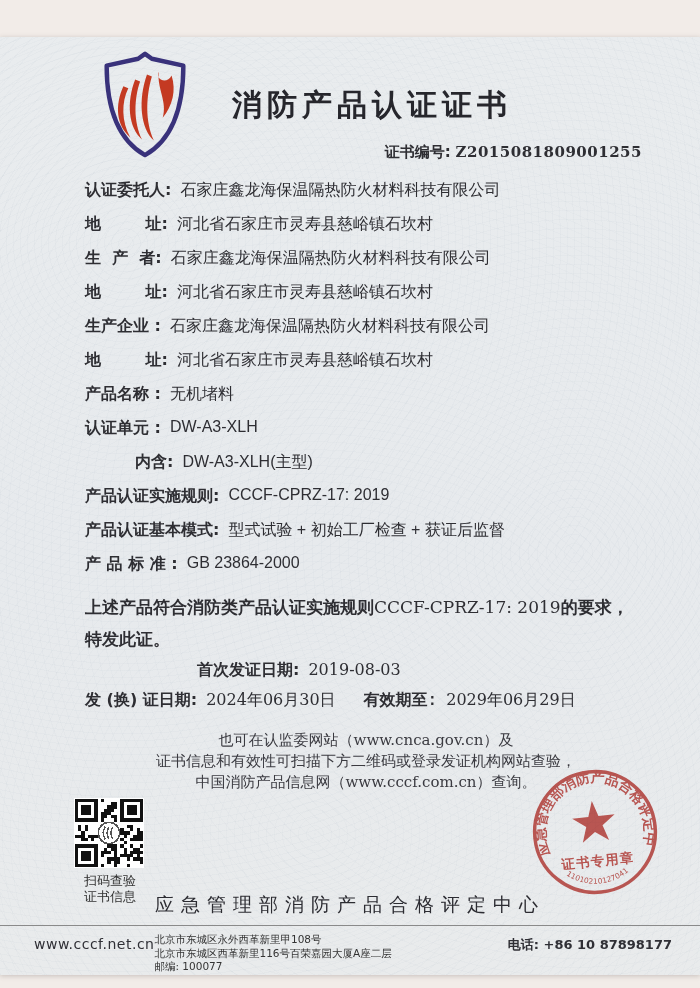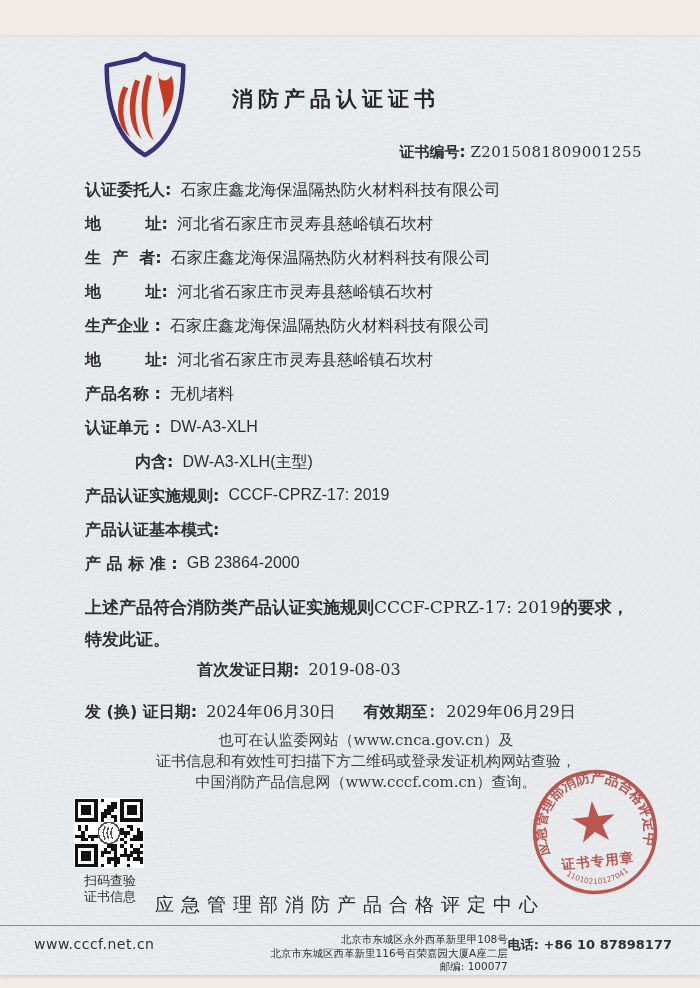--- a/index.html
+++ b/index.html
@@ -15,57 +15,57 @@
       repeating-radial-gradient(circle at 18% 22%, rgba(130,150,170,.045) 0 1px, transparent 1px 7px),
       repeating-radial-gradient(circle at 82% 55%, rgba(130,150,170,.04) 0 1px, transparent 1px 9px),
       repeating-radial-gradient(circle at 45% 85%, rgba(130,150,170,.035) 0 1px, transparent 1px 8px),
       linear-gradient(180deg,#e9ecee 0%,#e7eaed 55%,#e9ebec 100%);
     box-shadow:0 1px 5px rgba(70,60,55,.25);
   }
   .logo{position:absolute;left:86px;top:8px;width:118px;height:118px;}
   .title{
     position:absolute;left:232px;top:48px;
     font-family:Liberation Mono, monospace;
-    font-size:21px;font-weight:700;letter-spacing:5px;color:#26262c;white-space:nowrap;
+    font-size:30px;font-weight:700;letter-spacing:5px;color:#26262c;white-space:nowrap;
   }
   .cert-no{
     position:absolute;right:58px;top:106px;font-size:15px;white-space:nowrap;
   }
   .cert-no .lbl{font-weight:700;}
-  .cert-no .val{font-family:"DejaVu Serif","Liberation Serif",serif;letter-spacing:.5px;}
+  .cert-no .val{font-family:"DejaVu Serif","Liberation Serif",serif;letter-spacing:.5px;font-weight:bold;}
   .content{position:absolute;left:85px;top:143px;width:562px;}
   .frow{height:34px;display:flex;align-items:flex-start;font-size:16px;white-space:pre;}
   .frow .label{font-weight:700;white-space:pre;margin-right:9px;flex:none;}
   .frow .value{font-family:Liberation Sans, sans-serif;white-space:pre;}
   .frow.indent{padding-left:50px;}
   .statement{font-size:17px;line-height:32px;margin-top:3px;width:552px;font-weight:700;}
   .statement .reg{font-weight:400;font-family:"DejaVu Serif","DejaVu Sans",serif;}
   .first-issue{margin-top:5px;margin-left:112px;height:30px;display:flex;align-items:flex-start;font-size:16px;}
   .first-issue .label,.issue-row .label{font-weight:700;margin-right:9px;white-space:pre;}
   .first-issue .value,.issue-row .value{font-family:"DejaVu Serif","DejaVu Sans",serif;}
-  .issue-row{height:33px;display:flex;align-items:flex-end;font-size:16px;}
+  .issue-row{height:33px;display:flex;align-items:flex-start;font-size:16px;}
   .issue-row .label2{font-weight:700;margin-left:28px;margin-right:9px;white-space:pre;font-family:Liberation Mono, monospace;}
   .note{
     margin-top:7px;text-align:center;font-size:15px;line-height:21px;
     font-family:"DejaVu Serif","DejaVu Sans",serif;color:#3a3a40;
   }
   .qr-block{position:absolute;left:74px;top:761px;width:72px;text-align:center;}
   .qr-block svg{width:70px;height:70px;display:block;background:#fff;padding:1px;box-sizing:border-box;}
   .qr-caption{font-size:13px;line-height:16px;margin-top:5px;color:#333;text-align:center;white-space:nowrap;}
   .seal{position:absolute;left:526px;top:726px;width:138px;height:138px;mix-blend-mode:multiply;opacity:.85;}
   .issuer{
     position:absolute;left:140px;top:855px;width:420px;text-align:center;
     font-size:19px;letter-spacing:7px;color:#2c2c32;font-weight:500;white-space:nowrap;
   }
   .footer{
     position:absolute;left:0;right:0;top:888px;border-top:1px solid #8a8a8a;
     display:flex;align-items:flex-start;padding:7px 28px 0 34px;box-sizing:border-box;
   }
   .footer .site{font-size:14px;letter-spacing:.5px;color:#2f2f35;flex:none;margin-top:3px;}
-  .footer .addr{flex:1;text-align:right;font-size:10.5px;line-height:13.5px;color:#333;}
+  .footer .addr{flex:1;text-align:left;font-size:10.5px;line-height:13.5px;color:#333;}
   .footer .phone{flex:none;font-size:13px;font-weight:700;margin-top:3px;color:#2f2f35;white-space:nowrap;}
 </style>
 </head>
 <body>
 
 <div class="paper">
 
   <div class="logo">
     <svg viewBox="0 0 120 120" width="118" height="118">
       <path d="M60,9 L67,14 L99,21 C99,62 88,96 60,112 C32,96 21,62 21,21 L53,14 Z" fill="none" stroke="#39327b" stroke-width="4.5" stroke-linejoin="round"></path>
@@ -119,20 +119,21 @@
     <div class="frow indent">
       <span class="label">内含:</span>
       <span class="value">DW-A3-XLH(主型)</span>
     </div>
     <div class="frow">
       <span class="label">产品认证实施规则:</span>
       <span class="value">CCCF-CPRZ-17: 2019</span>
     </div>
     <div class="frow">
       <span class="label">产品认证基本模式:</span>
+      <span class="value">型式试验 + 初始工厂检查 + 获证后监督</span>
     </div>
     <div class="frow">
       <span class="label">产 品 标 准 :</span>
       <span class="value">GB 23864-2000</span>
     </div>
 
     <div class="statement">
       <span>上述产品符合消防类产品认证实施规则</span><span class="reg">CCCF-CPRZ-17: 2019</span><span>的要求，特发此证。</span>
     </div>
 

